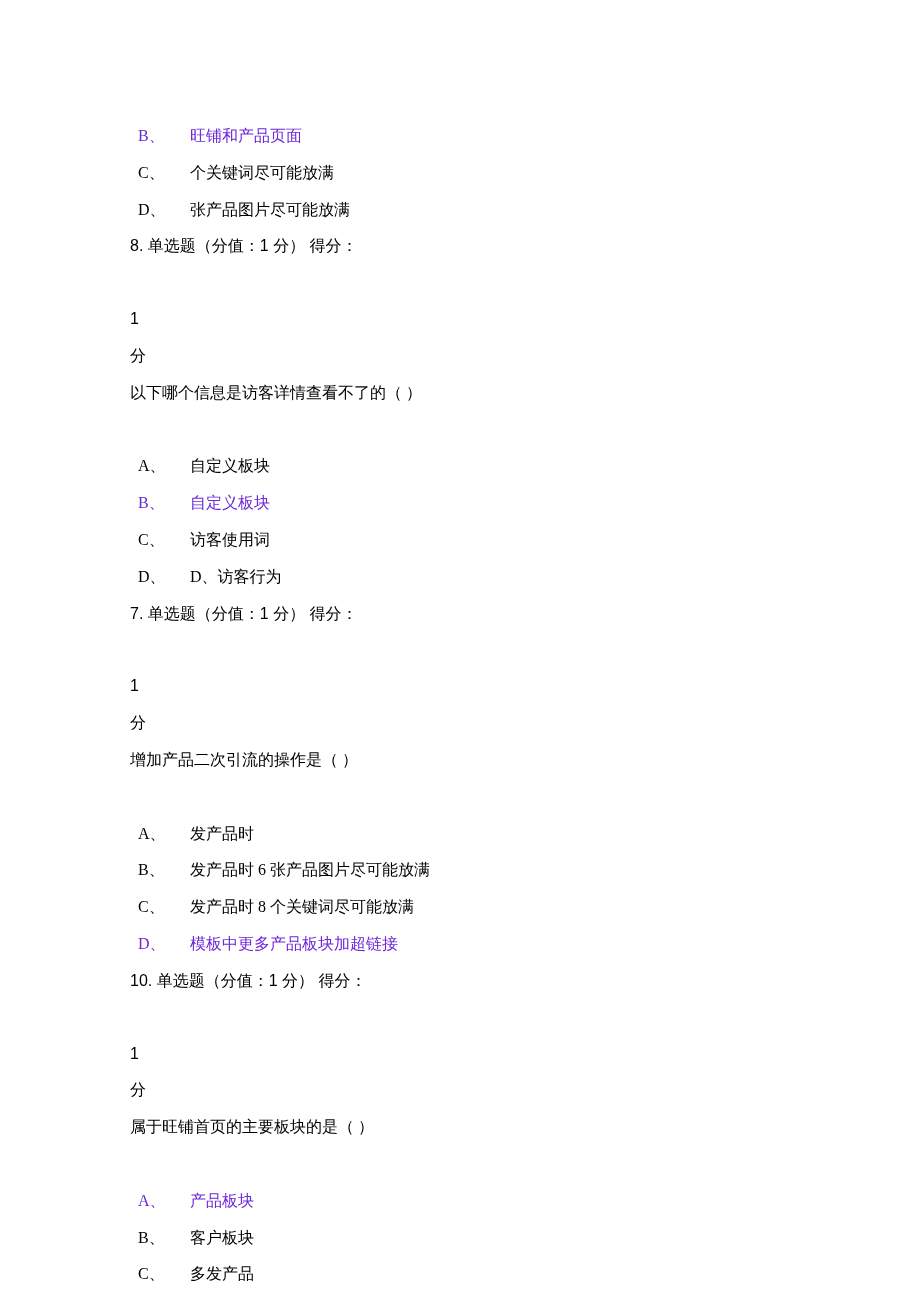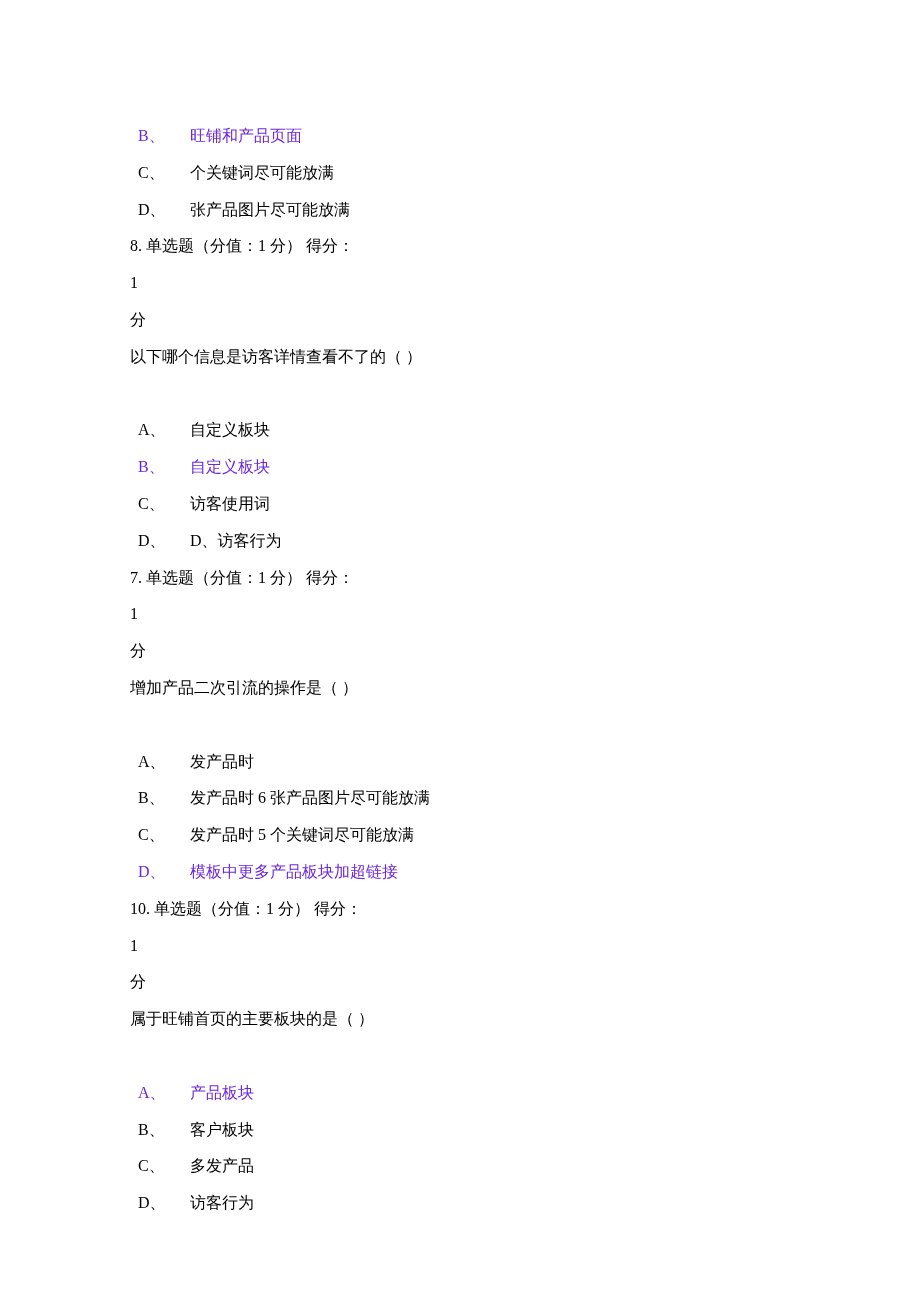--- a/index.html
+++ b/index.html
@@ -29,21 +29,22 @@
     }
     .blue {
       color: #6d28d9;
     }
     .letter {
       font-family: "Times New Roman", serif;
       display: inline-block;
       min-width: 52px;
     }
     .num {
-      font-family: Liberation Serif, serif;
+      font-family: Liberation Sans, sans-serif;
+      margin-top: 36px;
     }
   </style>
 </head>
 <body>
 
 <div class="line opt-indent blue">
   <span class="letter">B、</span><span>旺铺和产品页面</span>
 </div>
 <div class="line opt-indent">
   <span class="letter">C、</span><span>个关键词尽可能放满</span>
@@ -75,21 +76,21 @@
 <div class="line q-indent"> 分</div>
 <div class="line q-indent">增加产品二次引流的操作是（  ）</div>
 <div class="line">&nbsp;</div>
 <div class="line opt-indent">
   <span class="letter">A、</span><span>发产品时</span>
 </div>
 <div class="line opt-indent">
   <span class="letter">B、</span><span>发产品时 6 张产品图片尽可能放满</span>
 </div>
 <div class="line opt-indent">
-  <span class="letter">C、</span><span>发产品时 5 个关键词尽可能放满</span>
+  <span class="letter">C、</span><span>发产品时 8 个关键词尽可能放满</span>
 </div>
 <div class="line opt-indent blue">
   <span class="letter">D、</span><span>模板中更多产品板块加超链接</span>
 </div>
 
 <div class="line q-indent"><span class="num">10. 单选题（分值：1 分）  得分：</span></div>
 <div class="line q-indent num">1</div>
 <div class="line q-indent"> 分</div>
 <div class="line q-indent">属于旺铺首页的主要板块的是（  ）</div>
 <div class="line">&nbsp;</div>

